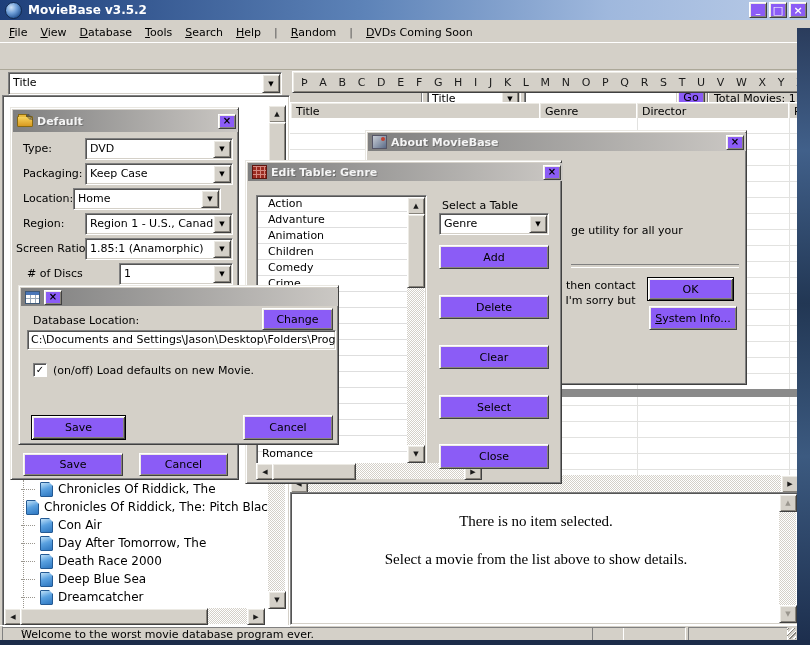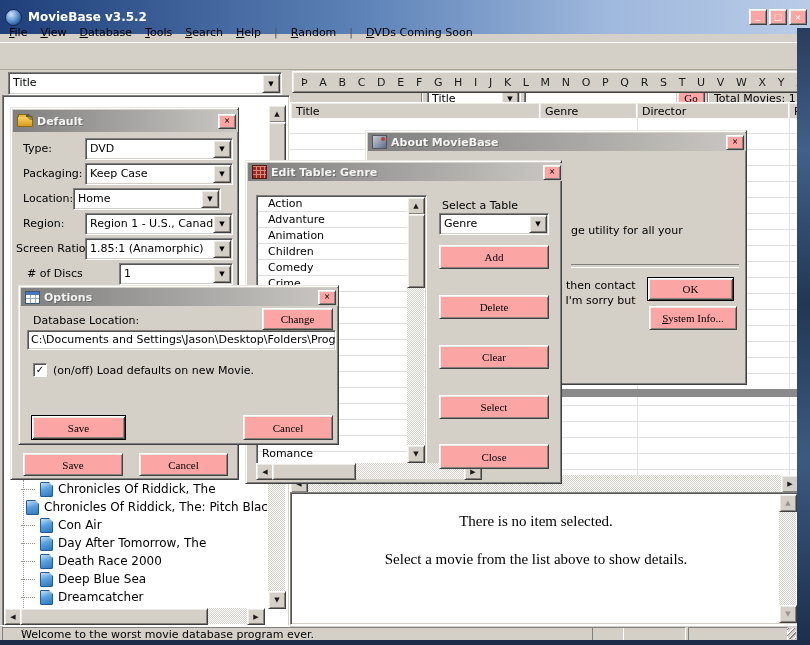--- a/index.html
+++ b/index.html
@@ -2,23 +2,23 @@
 <html><head>
 <meta charset="utf-8">
 <style>
   html,body{margin:0;padding:0;background:#3a5a7a;}
   #app{position:relative;width:810px;height:645px;background:#d4d0c8;overflow:hidden;
        font-family:"DejaVu Sans",sans-serif;font-size:11px;color:#000;}
   .abs{position:absolute;}
   
   .raised{background:#d4d0c8;border:1px solid;border-color:#fff #404040 #404040 #fff;
           box-shadow:inset 1px 1px 0 #eceae4,inset -1px -1px 0 #87837b;}
-  .btn{background:#fca5a5;border:1px solid;border-color:#fff #404040 #404040 #fff;
+  .btn{background:#8b5cf6;border:1px solid;border-color:#fff #404040 #404040 #fff;
        box-shadow:inset 1px 1px 0 #eceae4,inset -1px -1px 0 #87837b;
-       display:flex;align-items:center;justify-content:center;font-size:11px;cursor:default;font-family:Liberation Serif, serif;}
+       display:flex;align-items:center;justify-content:center;font-size:11px;cursor:default;}
   .default-btn{border:1px solid #000;box-shadow:inset 1px 1px 0 #fff,inset -1px -1px 0 #404040,
        inset 2px 2px 0 #eceae4,inset -2px -2px 0 #87837b;}
   .sunken{background:#fff;border:1px solid;border-color:#808080 #fff #fff #808080;
           box-shadow:inset 1px 1px 0 #555,inset -1px -1px 0 #d4d0c8;}
   .dlg{background:#d4d0c8;border:1px solid;border-color:#e9e7e1 #404040 #404040 #e9e7e1;
        box-shadow:inset 1px 1px 0 #fff,inset -1px -1px 0 #808080;}
   .tbar{background:linear-gradient(90deg,#7f7f7f,#cbc8c4);display:flex;align-items:center;
         color:#f4f4f4;font-weight:bold;font-size:11px;padding:0 2px;}
   .tbar .cap{flex:1;white-space:nowrap;overflow:hidden;text-shadow:1px 1px 0 rgba(60,60,60,.4);}
   .xbtn{width:16px;height:13px;font-size:10px;font-weight:bold;color:#000;}
@@ -35,21 +35,21 @@
   
   .combo{background:#fff;border:1px solid;border-color:#808080 #fff #fff #808080;
          box-shadow:inset 1px 1px 0 #555,inset -1px -1px 0 #d4d0c8;}
   .combo .val{position:absolute;left:4px;top:3px;right:18px;white-space:nowrap;overflow:hidden;}
   .combo .dd{position:absolute;right:1px;top:1px;bottom:1px;width:16px;
         background:#d4d0c8;border:1px solid;border-color:#fff #404040 #404040 #fff;
         box-shadow:inset 1px 1px 0 #eceae4,inset -1px -1px 0 #87837b;
         display:flex;align-items:center;justify-content:center;font-size:7px;}
   .combo .dd::before{content:"▼";}
   
-  #titlebar{left:0;top:0;width:810px;height:34px;
+  #titlebar{left:0;top:0;width:810px;height:20px;
     background:linear-gradient(90deg,#1e3f7a 0%,#5d83b8 45%,#9fb8dd 75%,#b9cbe7 100%);
     display:flex;align-items:center;color:#fff;font-weight:bold;font-size:12px;}
   .winbtn{width:16px;height:14px;margin-left:2px;font-size:9px;font-weight:bold;}
   .icon-min::before{content:"_";line-height:4px;}
   .icon-max::before{content:"□";font-size:11px;}
   .icon-cls::before{content:"×";font-size:11px;}
   #app-icon{width:15px;height:15px;border-radius:50%;margin:0 6px 0 5px;
     background:radial-gradient(circle at 35% 30%,#cfe2f5 0%,#6f9fd8 40%,#2a5a9a 75%,#16335f 100%);
     border:1px solid #12294d;}
   
@@ -411,21 +411,20 @@
     <div class="btn abs" style="left:193px;top:84px;width:108px;height:22px">Add</div>
     <div class="btn abs" style="left:193px;top:134px;width:108px;height:22px">Delete</div>
     <div class="btn abs" style="left:193px;top:184px;width:108px;height:22px">Clear</div>
     <div class="btn abs" style="left:193px;top:234px;width:108px;height:22px">Select</div>
     <div class="btn abs" style="left:193px;top:283px;width:108px;height:23px">Close</div>
   </div>
 
   <div class="abs dlg" style="left:18px;top:285px;width:319px;height:158px;z-index:40">
     <div class="tbar abs" style="left:2px;top:2px;width:313px;height:18px">
       <span class="ti ic-grid" style="height:11px"></span>
-      <span class="cap">Options</span>
       <span class="btn xbtn"></span>
     </div>
     <div class="abs lbl" style="left:14px;top:28px">Database Location:</div>
     <div class="btn abs" style="left:243px;top:22px;width:69px;height:20px">Change</div>
     <div class="abs sunken" style="left:8px;top:44px;width:301px;height:18px;line-height:17px;padding:0 3px;white-space:nowrap;overflow:hidden">C:\Documents and Settings\Jason\Desktop\Folders\Progr</div>
     <div class="cbx abs" style="left:14px;top:77px;width:12px;height:12px"></div>
     <div class="abs lbl" style="left:34px;top:78px">(on/off) Load defaults on new Movie.</div>
     <div class="btn default-btn abs" style="left:12px;top:129px;width:93px;height:23px">Save</div>
     <div class="btn abs" style="left:224px;top:129px;width:88px;height:23px">Cancel</div>
   </div>

